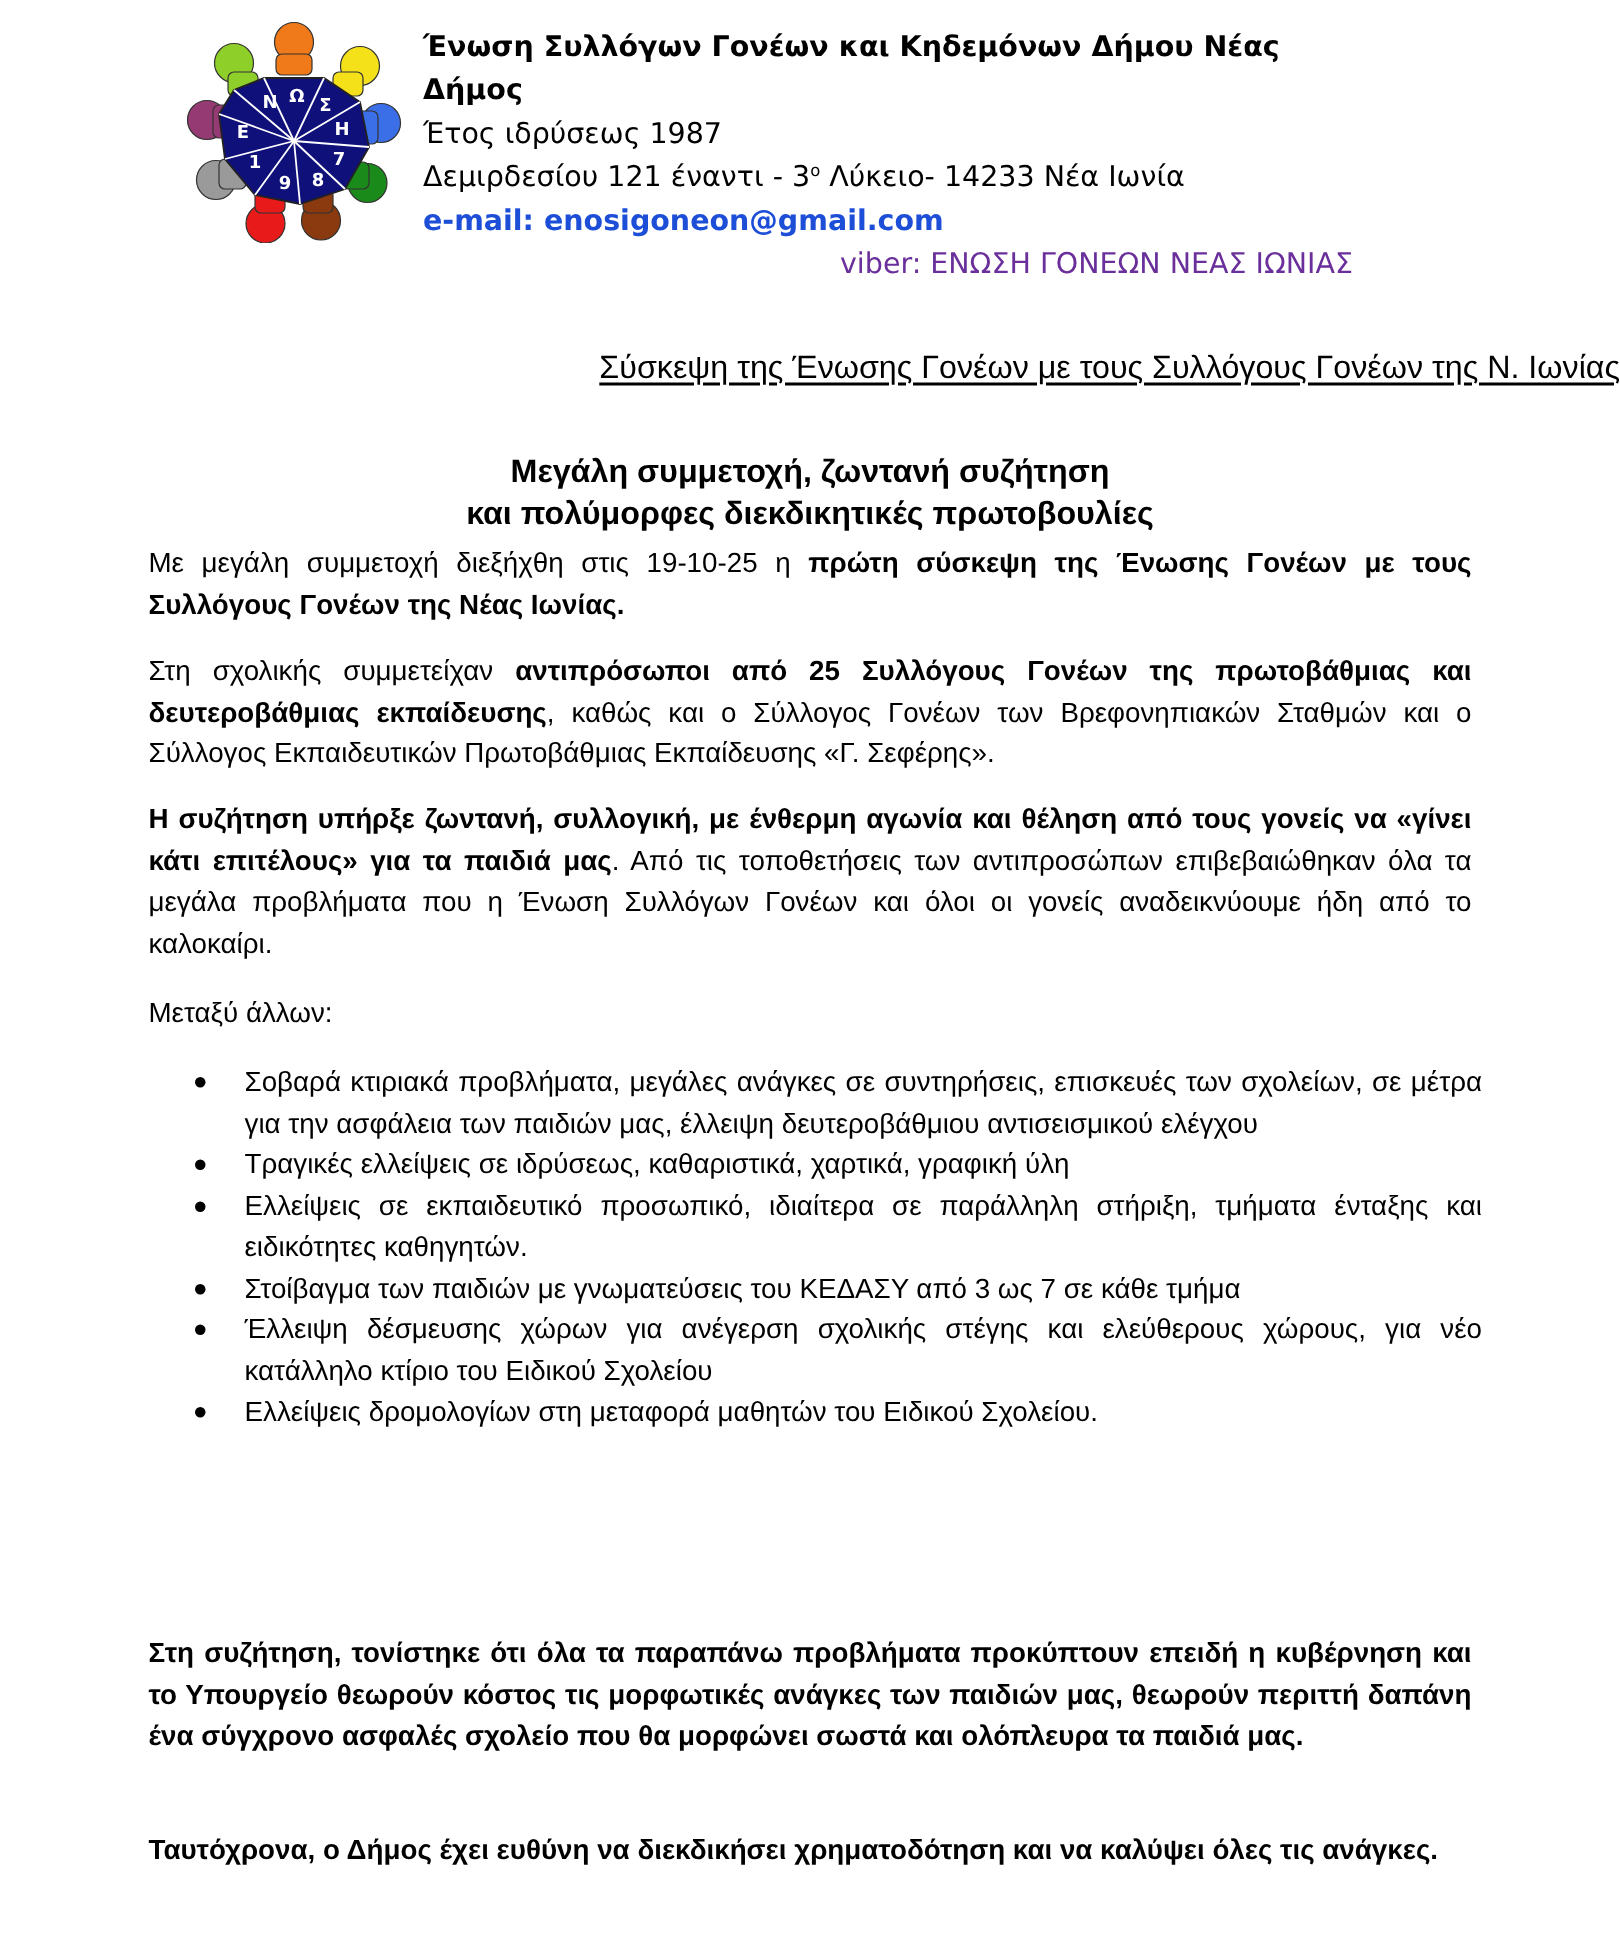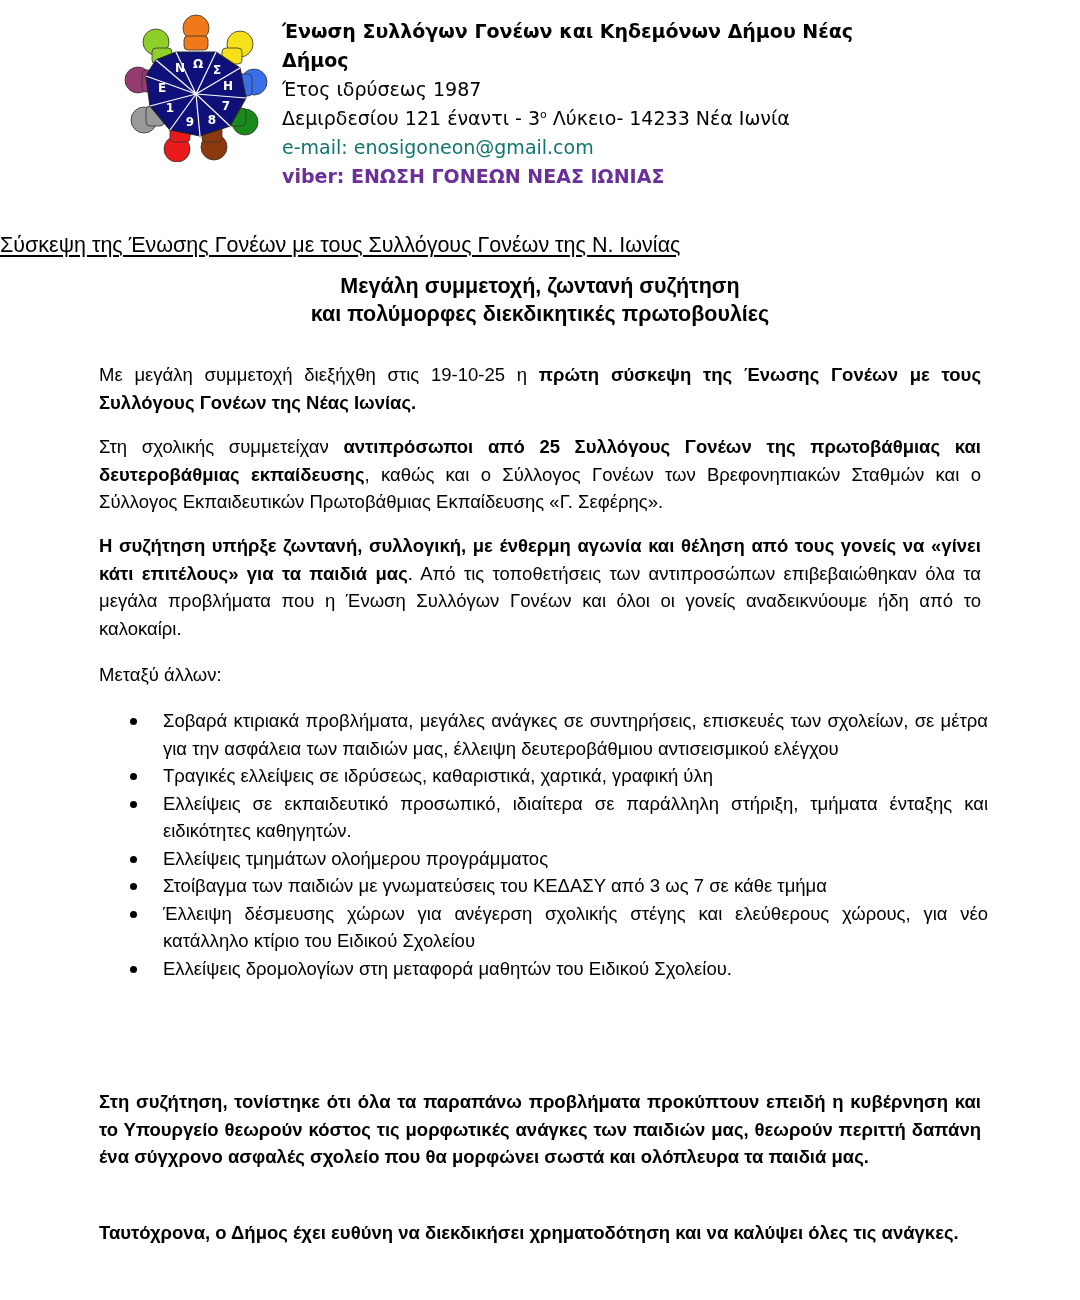--- a/index.html
+++ b/index.html
@@ -3,27 +3,27 @@
 <meta charset="utf-8">
 <style>
   html, body { margin: 0; padding: 0; background: #ffffff; }
   body { width: 1080px; height: 1300px; position: relative; overflow: hidden; color: #000; }
   .page { position: absolute; left: 0; top: 0; width: 1080px; height: 1300px; }
 
   
   .logo { position: absolute; left: 122px; top: 12px; width: 148px; height: 150px; }
   .org { position: absolute; left: 282px; top: 17px; width: 620px; font-family: "DejaVu Sans", sans-serif; font-size: 19px; line-height: 29px; }
   .org .name { font-weight: bold; }
-  .org .email { color: #0f766e; font-weight: normal; }
-  .org .viber { color: #6a2f9a; font-weight: bold; }
+  .org .email { color: #1d4ed8; font-weight: bold; }
+  .org .viber { color: #6a2f9a; font-weight: normal; text-align: right; }
   .org sup { font-size: 11px; vertical-align: 7px; line-height: 0; }
 
   
-  .meeting-title { position: absolute; left: 0; width: 1080px; top: 233px; text-align: left; font-family: "Liberation Sans", sans-serif; font-size: 21.5px; text-decoration: underline; text-underline-offset: 3px; }
-  .headline { position: absolute; left: 0; width: 1080px; top: 272px; text-align: center; font-family: "Liberation Sans", sans-serif; font-size: 21.5px; font-weight: bold; line-height: 28px; }
+  .meeting-title { position: absolute; left: 0; width: 1080px; top: 233px; text-align: right; font-family: "Liberation Sans", sans-serif; font-size: 21.5px; text-decoration: underline; text-underline-offset: 3px; }
+  .headline { position: absolute; left: 0; width: 1080px; top: 300px; text-align: center; font-family: "Liberation Sans", sans-serif; font-size: 21.5px; font-weight: bold; line-height: 28px; }
 
   
   .body { position: absolute; left: 96px; width: 888px; font-family: "Liberation Sans", sans-serif; font-size: 18.5px; line-height: 27.5px; text-align: justify; }
   .body p { margin: 3px; }
   .p1 { top: 358px; }
   .p2 { top: 430px; }
   .p3 { top: 529px; }
   .p4 { top: 658px; }
   .bullets { position: absolute; left: 96px; top: 703px; width: 888px; margin: 4px; padding: 0; list-style: none; font-family: "Liberation Sans", sans-serif; font-size: 18.5px; line-height: 27.5px; text-align: justify; }
   .bullets li { position: relative; padding-left: 63px; margin: 0; }
@@ -124,21 +124,20 @@
   </div>
 
   <div class="body p4">
     <p>Μεταξύ άλλων:</p>
   </div>
 
   <ul class="bullets">
     <li><span class="dot"></span><span>Σοβαρά κτιριακά προβλήματα, μεγάλες ανάγκες σε συντηρήσεις, επισκευές των σχολείων, σε μέτρα για την ασφάλεια των παιδιών μας, έλλειψη δευτεροβάθμιου αντισεισμικού ελέγχου</span></li>
     <li><span class="dot"></span><span>Τραγικές ελλείψεις σε ιδρύσεως, καθαριστικά, χαρτικά, γραφική ύλη</span></li>
     <li><span class="dot"></span><span>Ελλείψεις σε εκπαιδευτικό προσωπικό, ιδιαίτερα σε παράλληλη στήριξη, τμήματα ένταξης και ειδικότητες καθηγητών.</span></li>
-    <li><span class="dot"></span><span>Ελλείψεις τμημάτων ολοήμερου προγράμματος</span></li>
     <li><span class="dot"></span><span>Στοίβαγμα των παιδιών με γνωματεύσεις του ΚΕΔΑΣΥ από 3 ως 7 σε κάθε τμήμα</span></li>
     <li><span class="dot"></span><span>Έλλειψη δέσμευσης χώρων για ανέγερση σχολικής στέγης και ελεύθερους χώρους, για νέο κατάλληλο κτίριο του Ειδικού Σχολείου</span></li>
     <li><span class="dot"></span><span>Ελλείψεις δρομολογίων στη μεταφορά μαθητών του Ειδικού Σχολείου.</span></li>
   </ul>
 
   <div class="body p5">
     <p>Στη συζήτηση, τονίστηκε ότι όλα τα παραπάνω προβλήματα προκύπτουν επειδή η κυβέρνηση και το Υπουργείο θεωρούν κόστος τις μορφωτικές ανάγκες των παιδιών μας, θεωρούν περιττή δαπάνη ένα σύγχρονο ασφαλές σχολείο  που θα μορφώνει σωστά και ολόπλευρα τα παιδιά μας.</p>
   </div>
 
   <div class="body p6">

